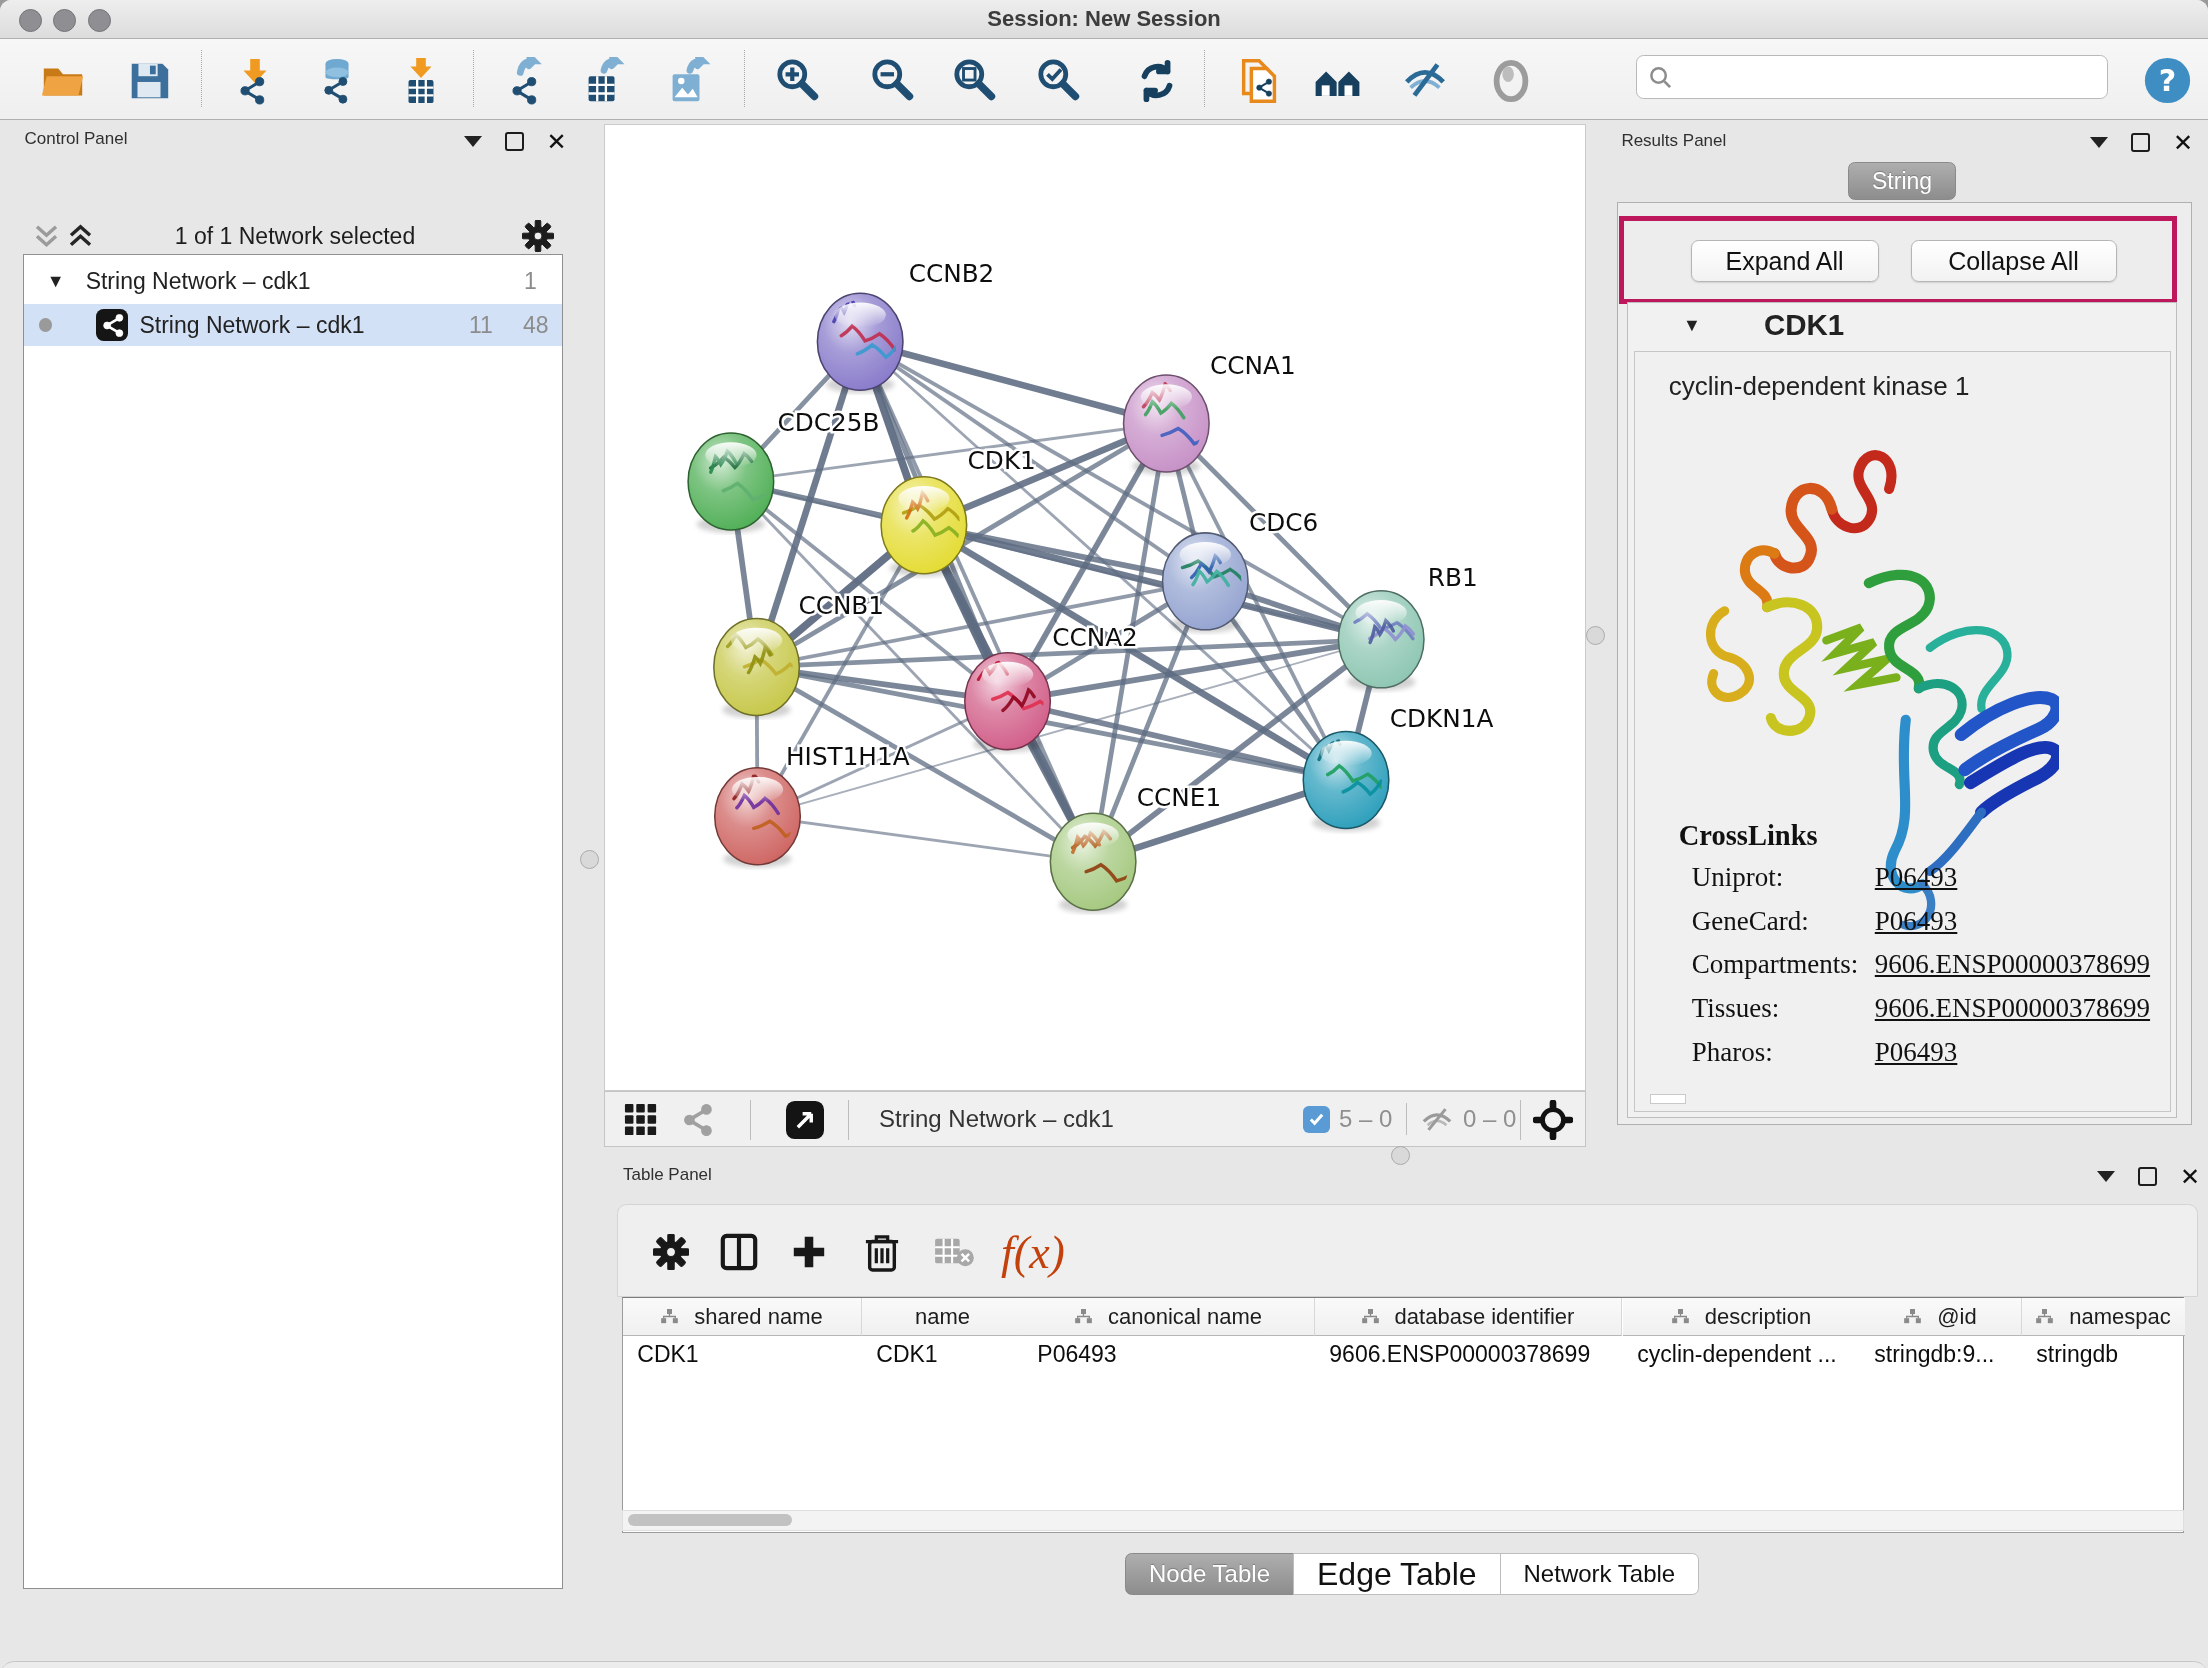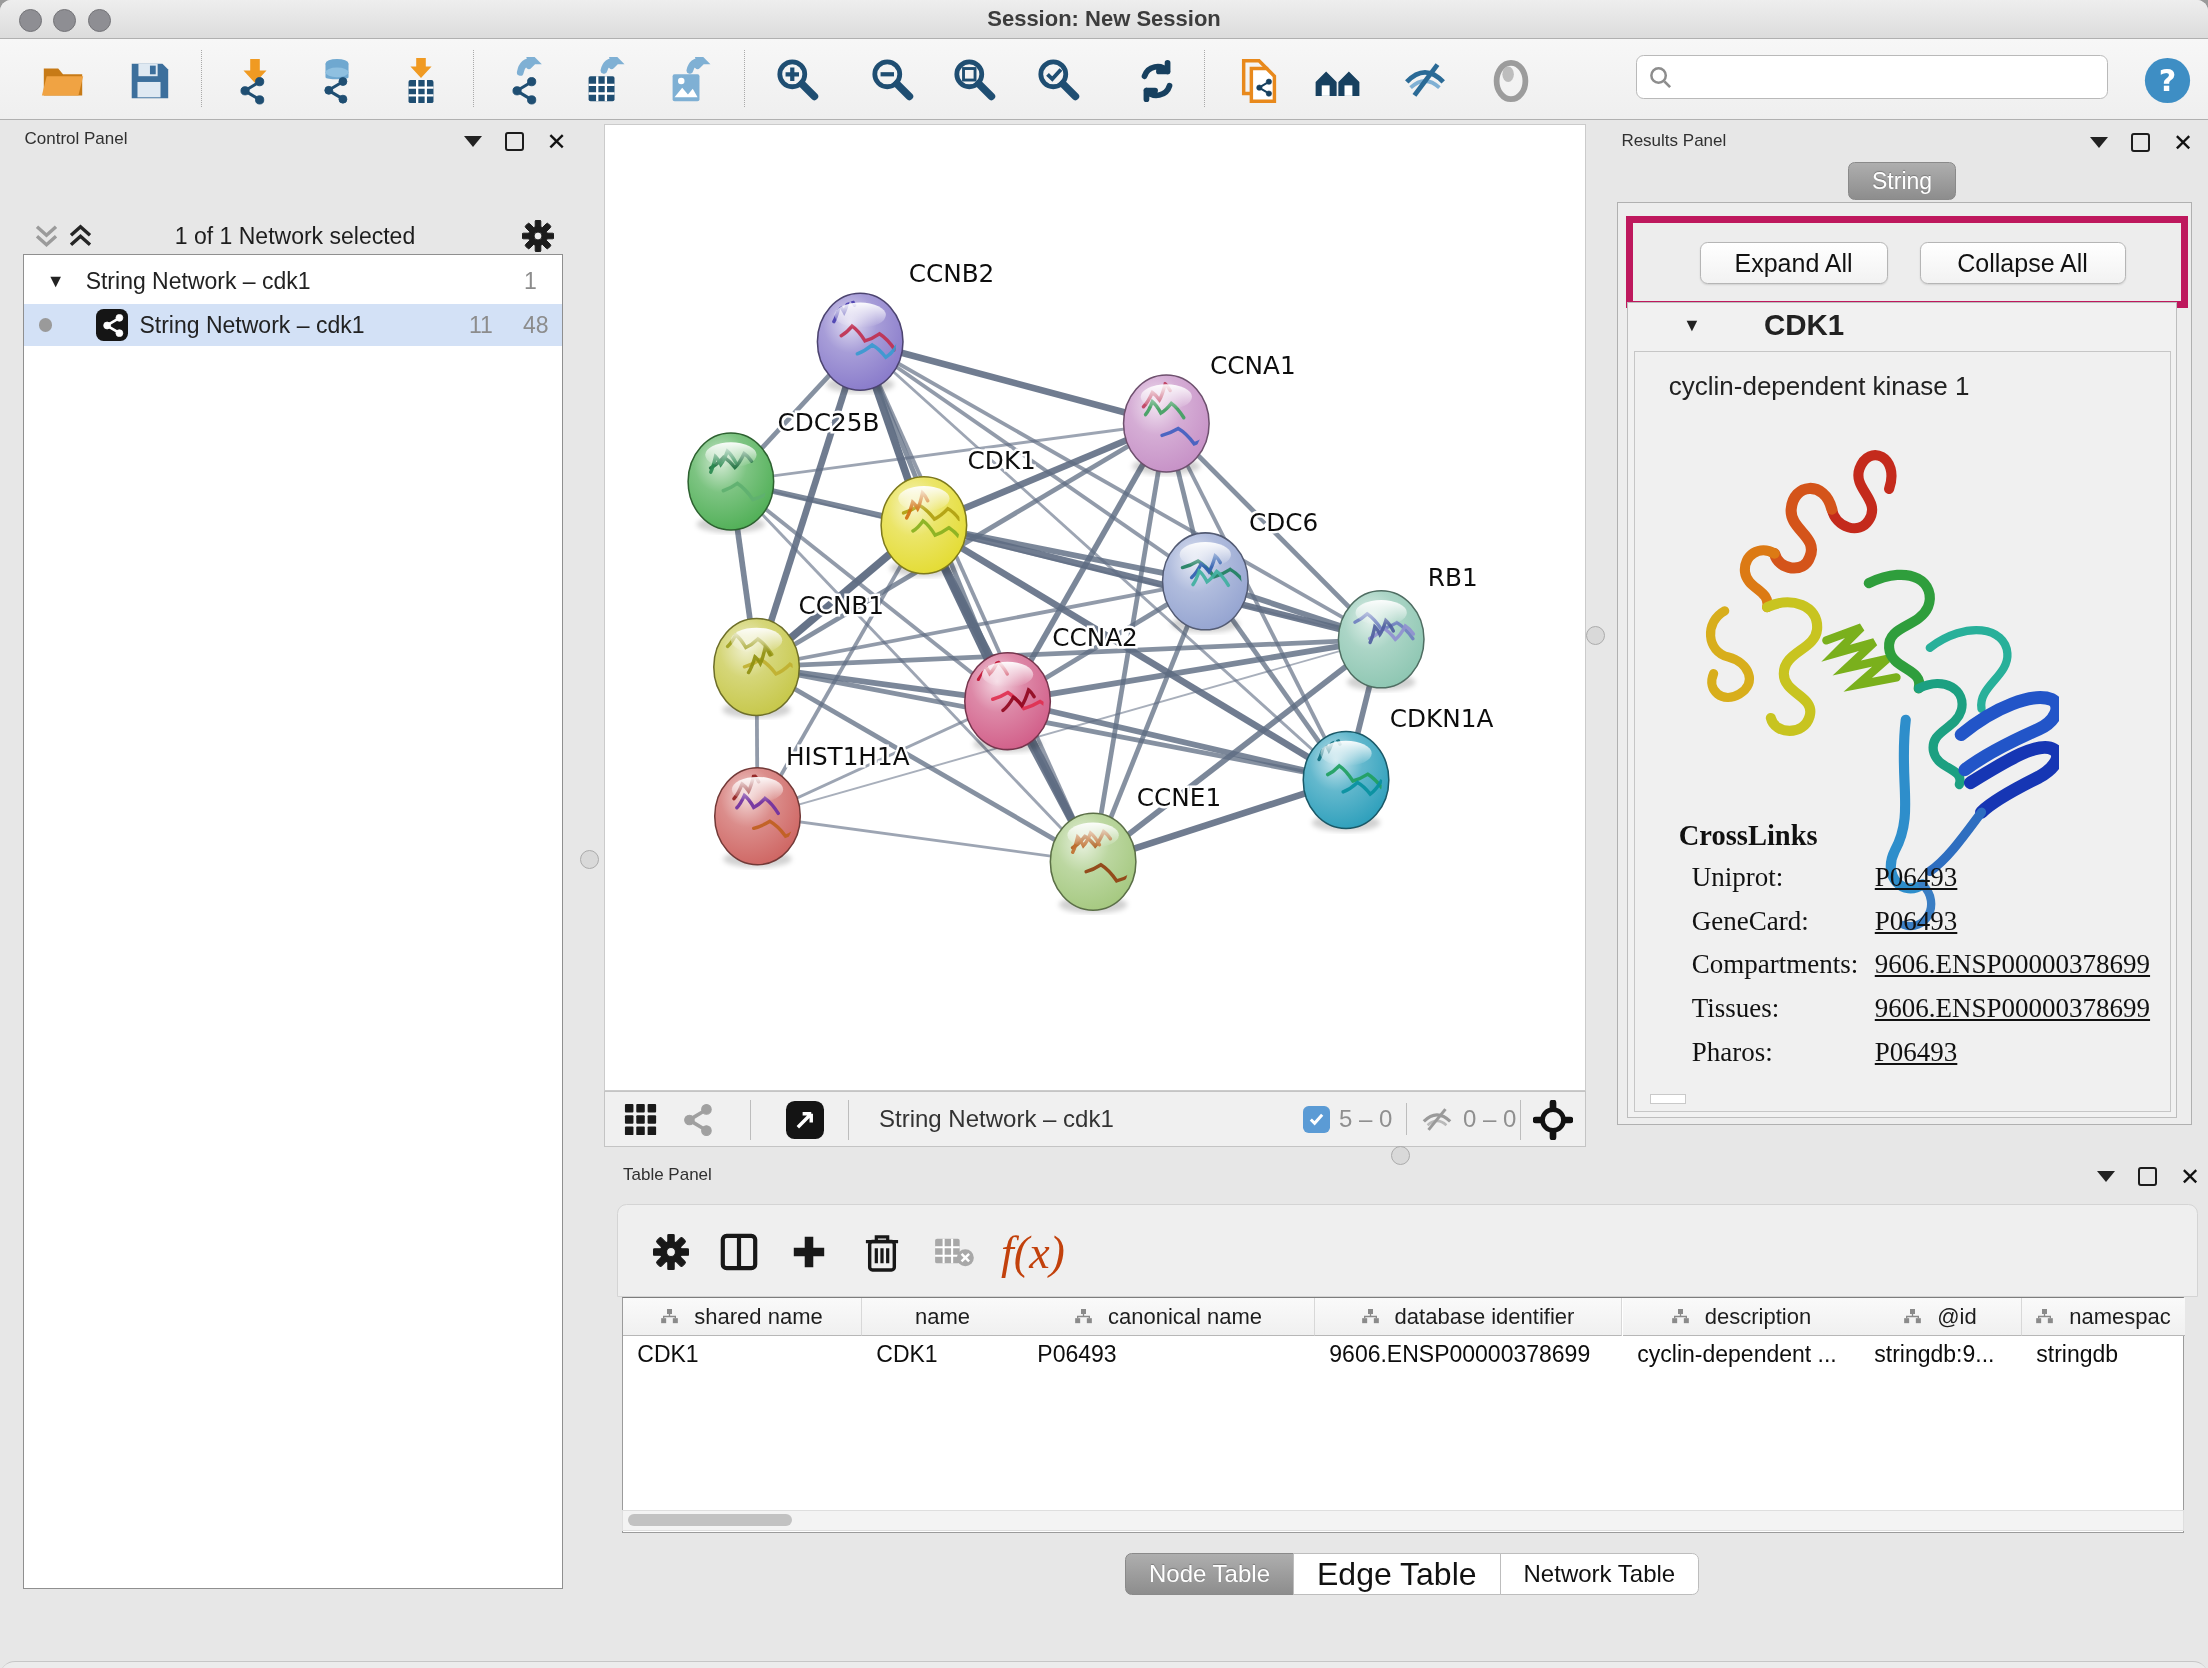--- a/index.html
+++ b/index.html
@@ -53,21 +53,21 @@
               border:1px solid #cbcbcb;box-sizing:border-box;}
   .net-toolbar{position:absolute;left:604px;top:1091px;width:982px;height:56px;background:#f0f0f0;
                border:1px solid #c4c4c4;box-sizing:border-box;}
   .nt-sep{position:absolute;top:7.6px;height:40px;width:0;border-left:1px solid #bdbdbd;}
   .nt-txt{position:absolute;font-size:24px;color:#3a3a3a;top:13.3px;}
   .nt-cnt{color:#8f8f8f;}
   
   .results-panel{position:absolute;left:1609px;top:122px;width:590px;height:1004px;}
   .rp-outer{position:absolute;left:7.6px;top:80px;width:573px;height:921px;background:#ededed;
             border:1.9px solid #b0b0b0;}
-  .rp-ecbox{position:absolute;left:8px;top:13.3px;width:548px;height:78px;border:7px solid #be185d;}
+  .rp-ecbox{position:absolute;left:1px;top:13.3px;width:548px;height:78px;border:5px solid #be185d;}
   .rp-cdkbox{position:absolute;left:9.5px;top:99px;width:548px;height:814px;border:1px solid #bdbdbd;background:#f1f1f1;}
   .rp-cdkhdr{position:absolute;left:0;top:0;width:100%;height:44px;display:flex;align-items:center;}
   .rp-content{position:absolute;left:5.7px;top:48px;width:535px;height:759px;border:1px solid #c6c6c6;background:#f0f0f0;}
   .xl{font-family:"Liberation Serif","DejaVu Serif",serif;font-size:27px;color:#111;}
   
   .table-panel{position:absolute;left:592px;top:1146px;width:1617px;height:461px;}
   .tp-toolbar{position:absolute;left:25px;top:58px;width:1579px;height:91px;background:#efefef;
               border:1px solid #d4d4d4;border-radius:9.5px 9.5px 0 0;}
   .tp-icon{position:absolute;top:23px;width:48px;height:48px;display:flex;align-items:center;justify-content:center;}
   .tbl{position:absolute;left:30px;top:151px;width:1562px;height:236px;background:#fff;

